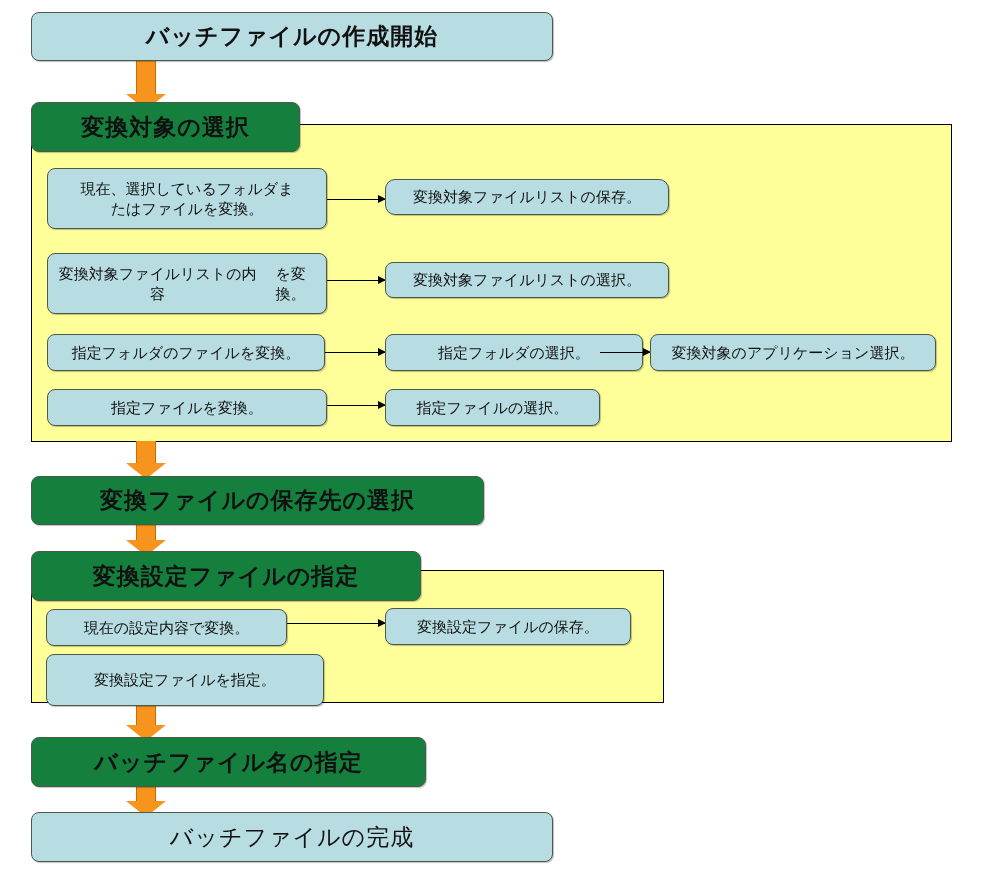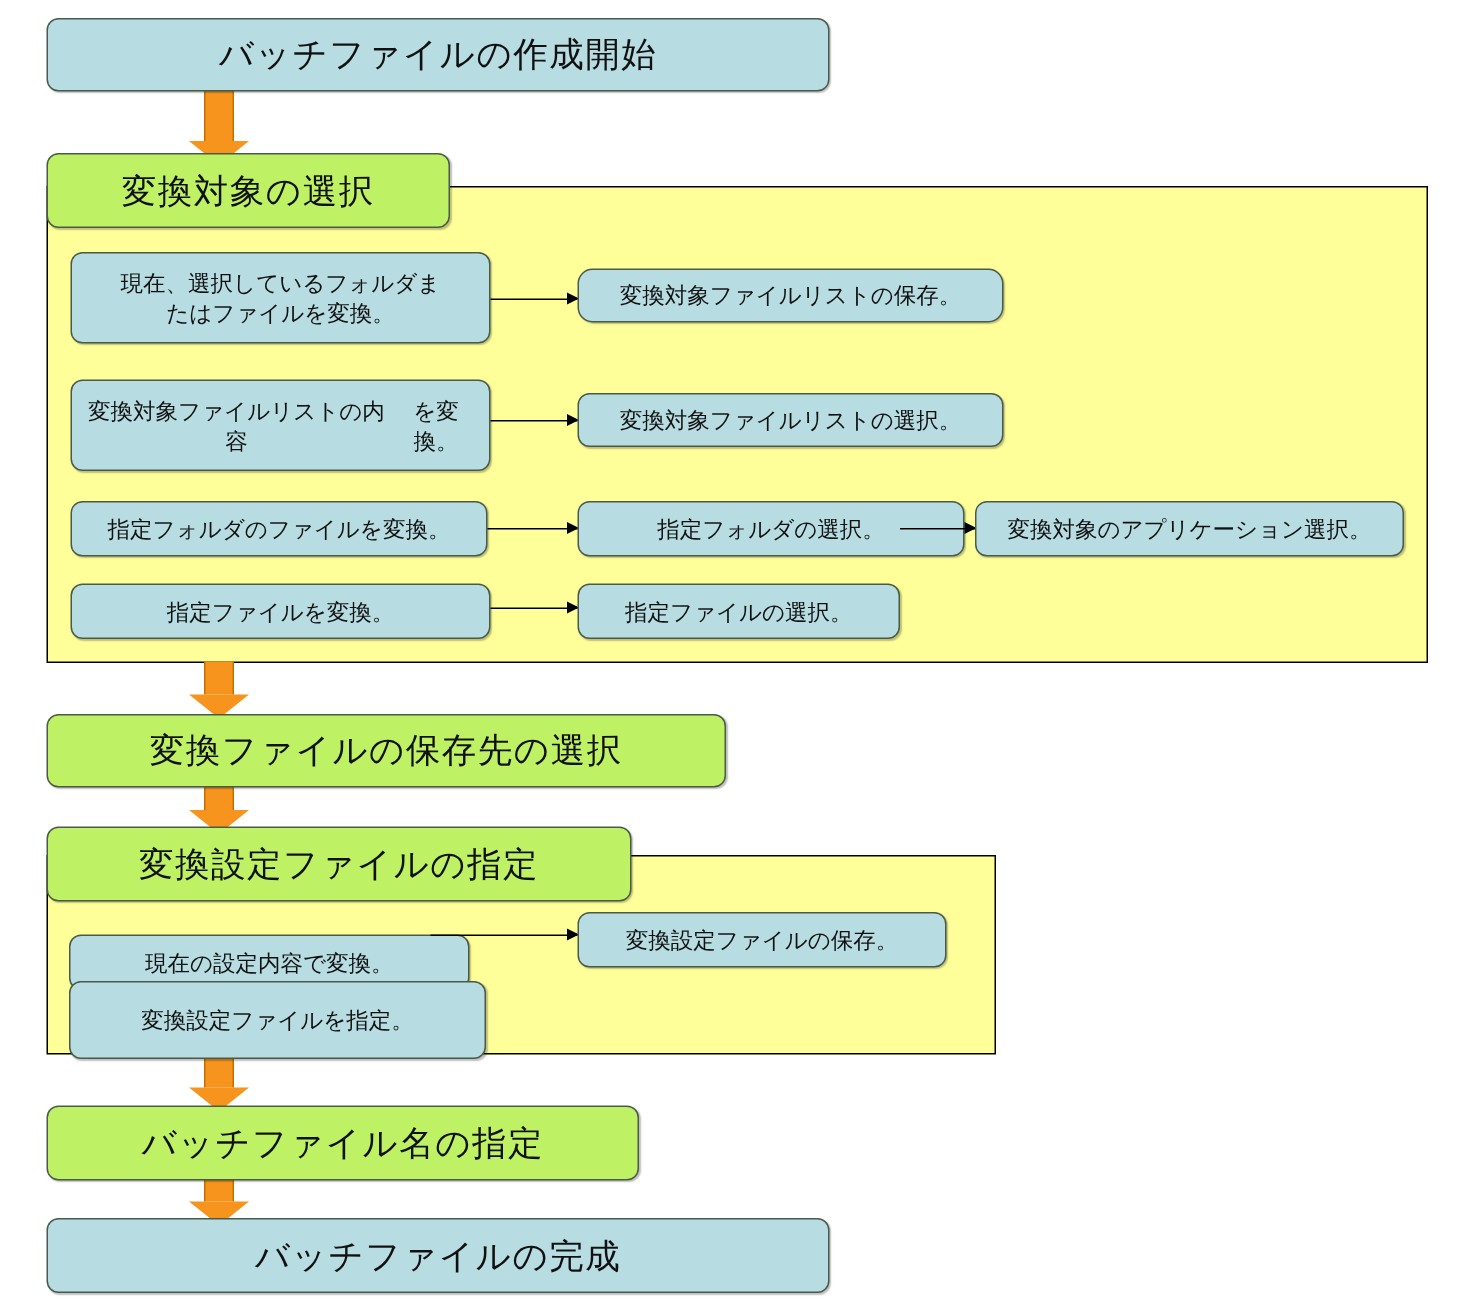--- a/index.html
+++ b/index.html
@@ -8,21 +8,21 @@
     font-family: "DejaVu Sans", "Liberation Sans", sans-serif;
   }
   .abs { position: absolute; box-sizing: border-box; }
   .panel { background: #ffff99; border: 1px solid #000; }
   .box {
     display: flex; align-items: center; justify-content: center; text-align: center;
     border: 1.5px solid #4a5a4a; border-radius: 8px; color: #111;
     box-shadow: 1px 1px 1px rgba(0,0,0,0.25);
   }
   .blue { background: #b7dde3; }
-  .green { background: #bef264; }
+  .green { background: #15803d; font-weight: bold; }
   .big { font-size: 23px; letter-spacing: 1px; }
   .small { font-size: 15px; line-height: 20px; padding: 0 6px; }
   .arrow-down { position: absolute; width: 40px; }
   .arrow-down .shaft { position: absolute; left: 10px; width: 20px; top: 0; background: #f7941d; border-left: 1px solid #c86e00; border-right: 1px solid #c86e00; box-sizing: border-box; }
   .arrow-down .head { position: absolute; left: 0; width: 0; height: 0; border-left: 20px solid transparent; border-right: 20px solid transparent; border-top: 16px solid #f7941d; }
   .hline { position: absolute; height: 1px; background: #000; }
   .hline::after {
     content: ""; position: absolute; right: -1px; top: -4px;
     border-left: 8px solid #000; border-top: 4.5px solid transparent; border-bottom: 4.5px solid transparent;
   }
@@ -47,21 +47,21 @@
 </div>
 <div class="arrow-down" style="left:126px; top:703px; height:38px;">
   <div class="shaft" style="height:22px;"></div>
     <div class="head" style="top:22px;"></div>
 </div>
 <div class="arrow-down" style="left:126px; top:785px; height:32px;">
   <div class="shaft" style="height:16px;"></div>
     <div class="head" style="top:16px;"></div>
 </div>
 
-<div class="abs box blue big" style="left:31px; top:12px; width:522px; height:49px;">バッチファイルの作成開始</div>
+<div class="abs box blue big" style="left:31px; top:12px; width:522px; height:49px;font-weight:bold;">バッチファイルの作成開始</div>
 <div class="abs box green big" style="left:31px; top:102px; width:269px; height:50px;">変換対象の選択</div>
 <div class="abs box green big" style="left:31px; top:476px; width:453px; height:49px;">変換ファイルの保存先の選択</div>
 <div class="abs box green big" style="left:31px; top:551px; width:390px; height:50px;">変換設定ファイルの指定</div>
 <div class="abs box green big" style="left:31px; top:737px; width:395px; height:50px;">バッチファイル名の指定</div>
 <div class="abs box blue big" style="left:31px; top:812px; width:522px; height:50px;">バッチファイルの完成</div>
 
 <div class="abs box blue small" style="left:47px; top:168px; width:280px; height:61px; flex-direction:column;">
   <span>現在、選択しているフォルダま</span>
   <span>たはファイルを変換。</span>
 </div>
@@ -78,16 +78,16 @@
 <div class="abs box blue small" style="left:47px; top:334px; width:278px; height:37px;">指定フォルダのファイルを変換。</div>
 <div class="hline" style="left:325px; top:352px; width:60px;"></div>
 <div class="abs box blue small" style="left:385px; top:334px; width:258px; height:37px;">指定フォルダの選択。</div>
 <div class="hline" style="left:600px; top:352px; width:50px;"></div>
 <div class="abs box blue small" style="left:650px; top:334px; width:286px; height:37px;">変換対象のアプリケーション選択。</div>
 
 <div class="abs box blue small" style="left:47px; top:389px; width:280px; height:37px;">指定ファイルを変換。</div>
 <div class="hline" style="left:327px; top:405px; width:58px;"></div>
 <div class="abs box blue small" style="left:385px; top:389px; width:215px; height:37px;">指定ファイルの選択。</div>
 
-<div class="abs box blue small" style="left:46px; top:623px; width:267px; height:37px;">現在の設定内容で変換。</div>
+<div class="abs box blue small" style="left:46px; top:609px; width:241px; height:37px;">現在の設定内容で変換。</div>
 <div class="hline" style="left:287px; top:623px; width:98px;"></div>
 <div class="abs box blue small" style="left:385px; top:608px; width:246px; height:37px;">変換設定ファイルの保存。</div>
 <div class="abs box blue small" style="left:46px; top:654px; width:278px; height:52px;">変換設定ファイルを指定。</div>
 
 </body></html>

